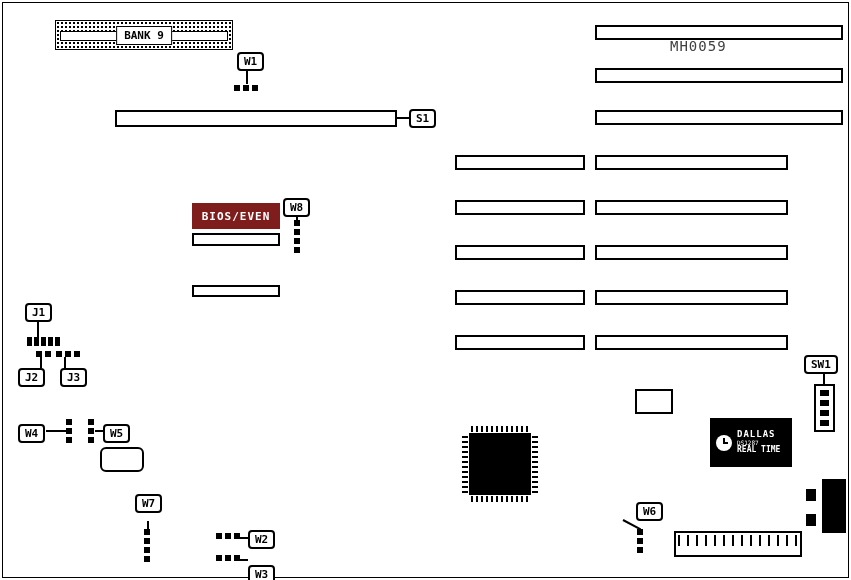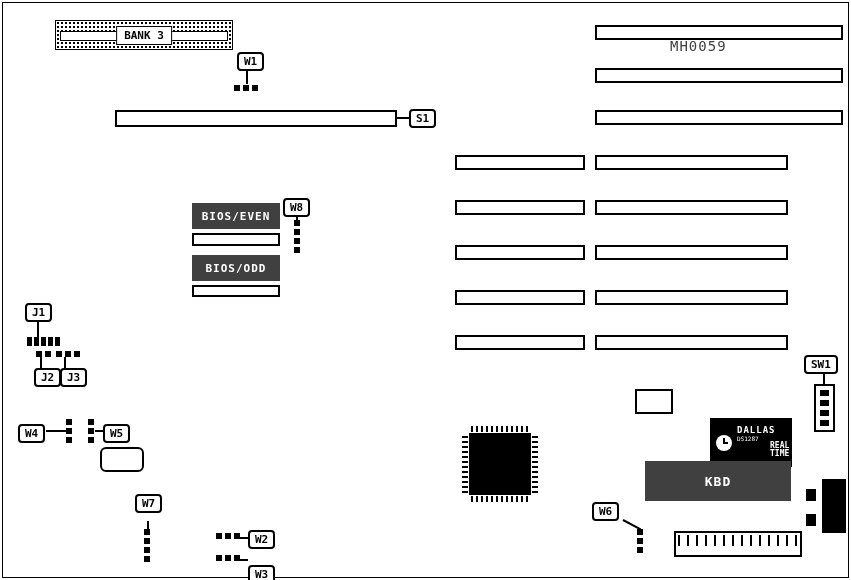--- a/index.html
+++ b/index.html
@@ -11,21 +11,21 @@
 
   
   .dotgrid { background-color:#fff;
              background-image:radial-gradient(#000 1px, transparent 1.15px);
              background-size:4px 4px; border:1px solid #000; }
 
   
   .slot { position:absolute; box-sizing:border-box; background:#fff; border:2px solid #000; }
 
   
-  .chip { position:absolute; box-sizing:border-box; background:#404040; color:#fff;
+  .chip { position:absolute; box-sizing:border-box; background:#7f1d1d; color:#fff;
           display:flex; align-items:center; justify-content:center;
           font-weight:bold; font-size:12px; letter-spacing:1px; }
 
   .socketbar { position:absolute; box-sizing:border-box; background:#fff; border:2px solid #000; }
 
   
   .co { position:absolute; z-index:6; background:#fff; border:2px solid #000; border-radius:4px;
         font-weight:bold; font-size:11px; line-height:13px; padding:1px 5px;
         display:inline-flex; align-items:center; justify-content:center; }
 
@@ -70,21 +70,21 @@
 
   
   .dallas { position:absolute; background:#000; color:#fff; display:flex; align-items:center;
             gap:5px; padding:3px 6px; box-sizing:border-box; }
   .clock { width:16px; height:16px; border-radius:50%; background:#fff; position:relative; flex:0 0 auto; }
   .clock::before { content:""; position:absolute; left:7px; top:3px; width:2px; height:6px; background:#000; }
   .clock::after  { content:""; position:absolute; left:7px; top:7px; width:5px; height:2px; background:#000; }
   .dallas-text { display:flex; flex-direction:column; line-height:1.05; }
   .dallas-brand { font-weight:bold; font-size:9px; letter-spacing:1px; }
   .dallas-model { font-size:6px; }
-  .dallas-type  { font-weight:bold; font-size:8px;margin-left:33px; }
+  .dallas-type  { font-weight:bold; font-size:8px; }
 
   
   .dip { position:absolute; border:2px solid #000; background:#fff; padding:4px 4px; }
   .dip-rows { width:9px; height:36px; background:repeating-linear-gradient(180deg,#000 0 6px,#fff 6px 10px); }
 
   
   .outline { position:absolute; box-sizing:border-box; background:#fff; border:2px solid #000; }
   .crystal { border-radius:6px; }
 
   
@@ -97,21 +97,21 @@
   .rot { transform-origin:left center; }
 </style>
 </head>
 <body>
 
 <div class="board">
   <div class="frame"></div>
 
   <div class="simm dotgrid" style="left:55px;top:20px;width:176px;height:28px">
     <div class="simm-slot"></div>
-    <div class="bank-label">BANK 3</div>
+    <div class="bank-label">BANK 9</div>
   </div>
 
   <div class="partnum" style="left:670px;top:38px">MH0059</div>
 
   <div class="slot" style="left:595px;top:25px;width:248px;height:15px"></div>
   <div class="slot" style="left:595px;top:68px;width:248px;height:15px"></div>
   <div class="slot" style="left:595px;top:110px;width:248px;height:15px"></div>
 
   <div class="slot" style="left:455px;top:155px;width:130px;height:15px"></div>
   <div class="slot" style="left:595px;top:155px;width:193px;height:15px"></div>
@@ -128,37 +128,36 @@
   <div class="lead" style="left:397px;top:117px;width:12px;height:2px"></div>
   <div class="co" style="left:409px;top:109px">S1</div>
 
   <div class="co" style="left:237px;top:52px">W1</div>
   <div class="lead" style="left:246px;top:69px;width:2px;height:15px"></div>
   <div class="jump jh3" style="left:234px;top:85px"></div>
 
 
   <div class="chip" style="left:192px;top:203px;width:88px;height:26px;font-size:11px">BIOS/EVEN</div>
   <div class="socketbar" style="left:192px;top:233px;width:88px;height:13px"></div>
-  <div class="chip" style="left:192px;top:255px;width:88px;height:26px;font-size:11px">BIOS/ODD</div>
   <div class="socketbar" style="left:192px;top:285px;width:88px;height:12px"></div>
 
   <div class="co" style="left:283px;top:198px">W8</div>
   <div class="lead" style="left:296px;top:214px;width:2px;height:6px"></div>
   <div class="jump jv4" style="left:294px;top:220px"></div>
 
   <div class="pin1dot" style="left:327px;top:209px"></div>
 
   <div class="co" style="left:25px;top:303px">J1</div>
   <div class="lead" style="left:37px;top:319px;width:2px;height:18px"></div>
   <div class="jump jh5" style="left:27px;top:337px"></div>
   <div class="jump jh2" style="left:36px;top:351px"></div>
   <div class="jump jh3" style="left:56px;top:351px"></div>
   <div class="lead" style="left:40px;top:357px;width:2px;height:11px"></div>
   <div class="lead" style="left:64px;top:357px;width:2px;height:11px"></div>
-  <div class="co" style="left:34px;top:368px">J2</div>
+  <div class="co" style="left:18px;top:368px">J2</div>
   <div class="co" style="left:60px;top:368px">J3</div>
 
   <div class="co" style="left:18px;top:424px">W4</div>
   <div class="lead" style="left:46px;top:430px;width:20px;height:2px"></div>
   <div class="jump jv3" style="left:66px;top:419px"></div>
   <div class="jump jv3" style="left:88px;top:419px"></div>
   <div class="lead" style="left:95px;top:430px;width:8px;height:2px"></div>
   <div class="co" style="left:103px;top:424px">W5</div>
 
   <div class="outline crystal" style="left:100px;top:447px;width:44px;height:25px"></div>
@@ -192,23 +191,22 @@
       <span class="dallas-type">REAL TIME</span>
     </div>
   </div>
 
   <div class="co" style="left:804px;top:355px">SW1</div>
   <div class="lead" style="left:823px;top:371px;width:2px;height:13px"></div>
   <div class="dip" style="left:814px;top:384px">
     <div class="dip-rows"></div>
   </div>
 
-  <div class="chip" style="left:645px;top:461px;width:146px;height:40px;font-size:13px">KBD</div>
-
-  <div class="co" style="left:592px;top:502px">W6</div>
+
+  <div class="co" style="left:636px;top:502px">W6</div>
   <div class="lead rot" style="left:623px;top:519px;width:20px;height:2px;transform:rotate(28deg)"></div>
   <div class="jump jv3" style="left:637px;top:529px"></div>
 
   <div class="pinheader" style="left:674px;top:531px;width:128px;height:26px">
     <div class="teeth"></div>
   </div>
 
   <div class="blackpart" style="left:822px;top:479px;width:24px;height:54px"></div>
   <div class="blackpart" style="left:806px;top:489px;width:10px;height:12px"></div>
   <div class="blackpart" style="left:806px;top:514px;width:10px;height:12px"></div>

